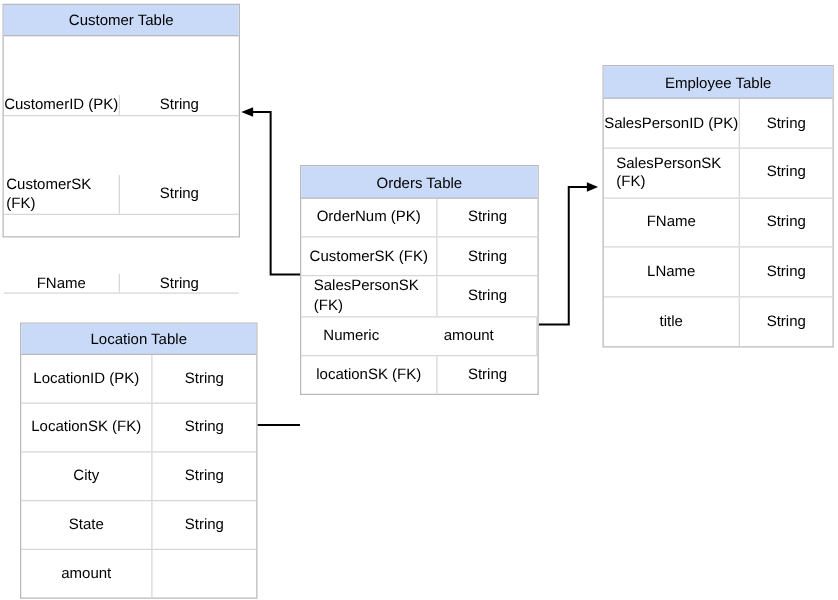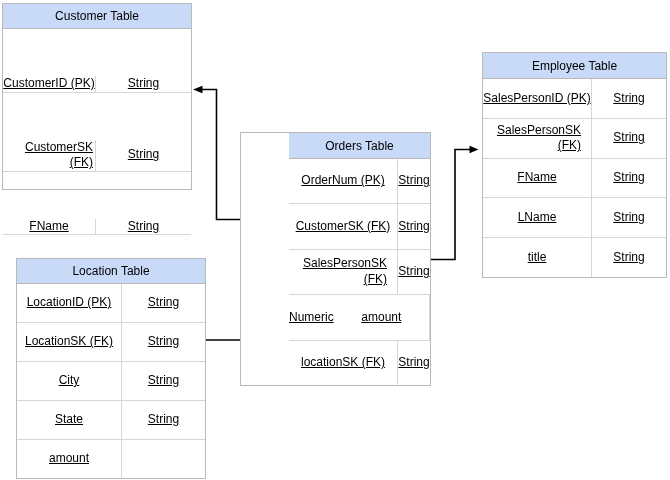--- a/index.html
+++ b/index.html
@@ -34,29 +34,29 @@
     box-sizing:border-box;
   }
   .trow{
     flex:1;display:flex;
     border-bottom:1px solid var(--inner-border);
     box-sizing:border-box;
   }
   .trow:last-child{border-bottom:none;}
   .cell{
     display:flex;align-items:center;justify-content:center;
-    text-align:right;box-sizing:border-box;line-height:1.3;text-decoration:underline;
+    text-align:left;box-sizing:border-box;line-height:1.3;
   }
   .cell.field{width:var(--fw);border-right:1px solid var(--inner-border);}
   .cell.type{flex:1;}
   .t{white-space:nowrap;}
   .t.wrap{white-space:normal;width:88px;}
   .customer{left:2px;top:3px;width:190px;height:187px;gap:47px;--hh:25px;--fw:93px;}
   .location{left:16px;top:258px;width:190px;height:221px;--hh:25px;--fw:105px;}
-  .orders{left:240px;top:132px;width:191px;height:254px;padding-left:48px;--hh:26px;--fw:109px;}
+  .orders{left:240px;top:132px;width:191px;height:184px;--hh:26px;--fw:109px;}
   .employee{left:482px;top:52px;width:185px;height:226px;--hh:26px;--fw:109px;}
   #wires{position:absolute;left:0;top:0;width:670px;height:480px;}
   .connector path{stroke:var(--arrow);stroke-width:1.6;fill:none;}
   .connector polygon{fill:var(--arrow);}
 </style>
 </head>
 <body>
 
 <div id="canvas">
 

